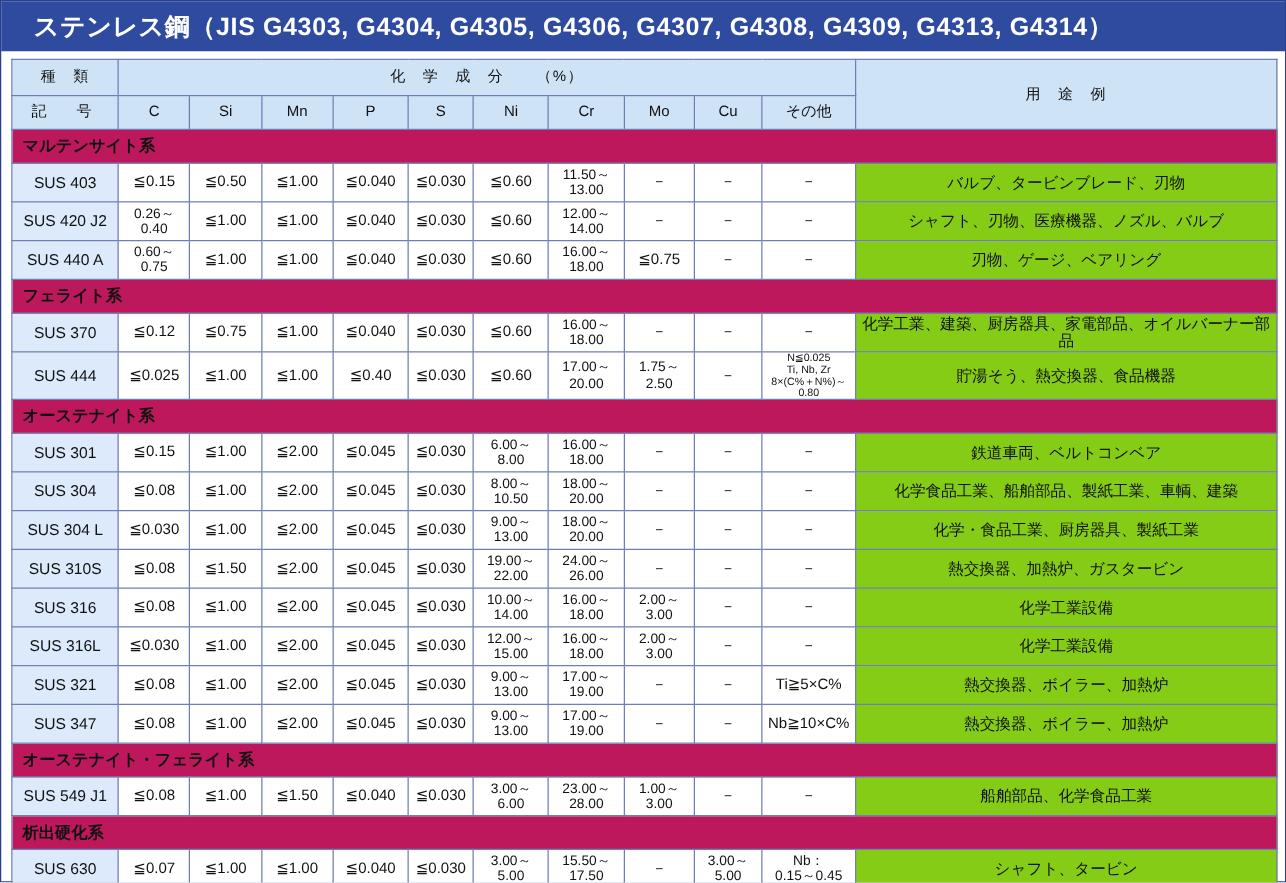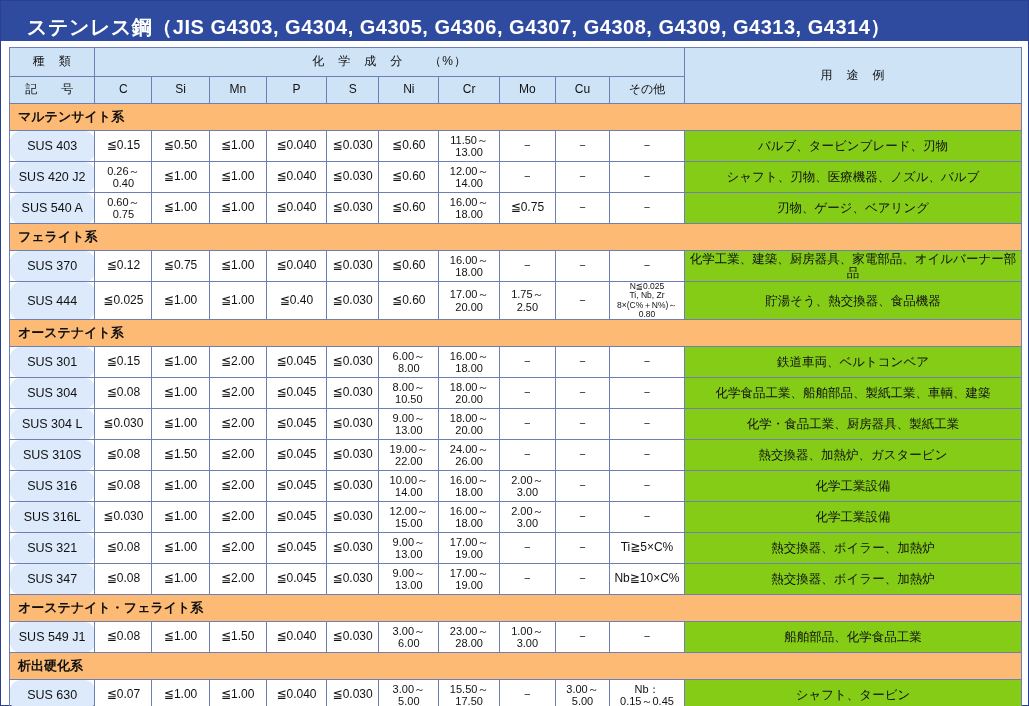--- a/index.html
+++ b/index.html
@@ -19,21 +19,21 @@
     height: 706px;
     box-sizing: border-box;
     border: 1px solid #2b3f8f;
     background: #fff;
   }
   .title-bar {
     height: 40px;
     background: #2f4ba0;
     color: #ffffff;
     display: flex;
-    align-items: flex-end;
+    align-items: center;
     padding-left: 26px;
     font-size: 20px;
     font-weight: bold;
     letter-spacing: 0.5px;
   }
   .table-wrap {
     padding: 6px 8px 0 8px;
     box-sizing: border-box;
   }
   table.steel {
@@ -63,35 +63,34 @@
   .grade-head {
     letter-spacing: 6px;
     font-size: 12.5px;
   }
   td.grade {
     background: #dceafb;
     text-align: left;
     padding-left: 8px;
     height: 30px;
     font-size: 12.5px;
-    border-radius: 11px;
   }
   td.val {
     background: #ffffff;
     height: 30px;
     font-size: 12px;
   }
   td.use {
     background: #84cc16;
     text-align: left;
     padding-left: 8px;
     font-size: 12.5px;
   }
   tr.section td {
-    background: #fdba74;
+    background: #be185d;
     text-align: left;
     padding-left: 8px;
     height: 26px;
     font-size: 13px;
     font-weight: bold;
     color: #111;
   }
   .two-line {
     display: block;
     font-size: 11px;
@@ -183,21 +182,21 @@
             <td class="val">
               <span class="two-line">12.00～</span>
               <span class="two-line">14.00</span>
             </td>
             <td class="val">－</td>
             <td class="val">－</td>
             <td class="val">－</td>
             <td class="use">シャフト、刃物、医療機器、ノズル、バルブ</td>
           </tr>
           <tr>
-            <td class="grade">SUS 540 A</td>
+            <td class="grade">SUS 440 A</td>
             <td class="val">
               <span class="two-line">0.60～</span>
               <span class="two-line">0.75</span>
             </td>
             <td class="val">≦1.00</td>
             <td class="val">≦1.00</td>
             <td class="val">≦0.040</td>
             <td class="val">≦0.030</td>
             <td class="val">≦0.60</td>
             <td class="val">

